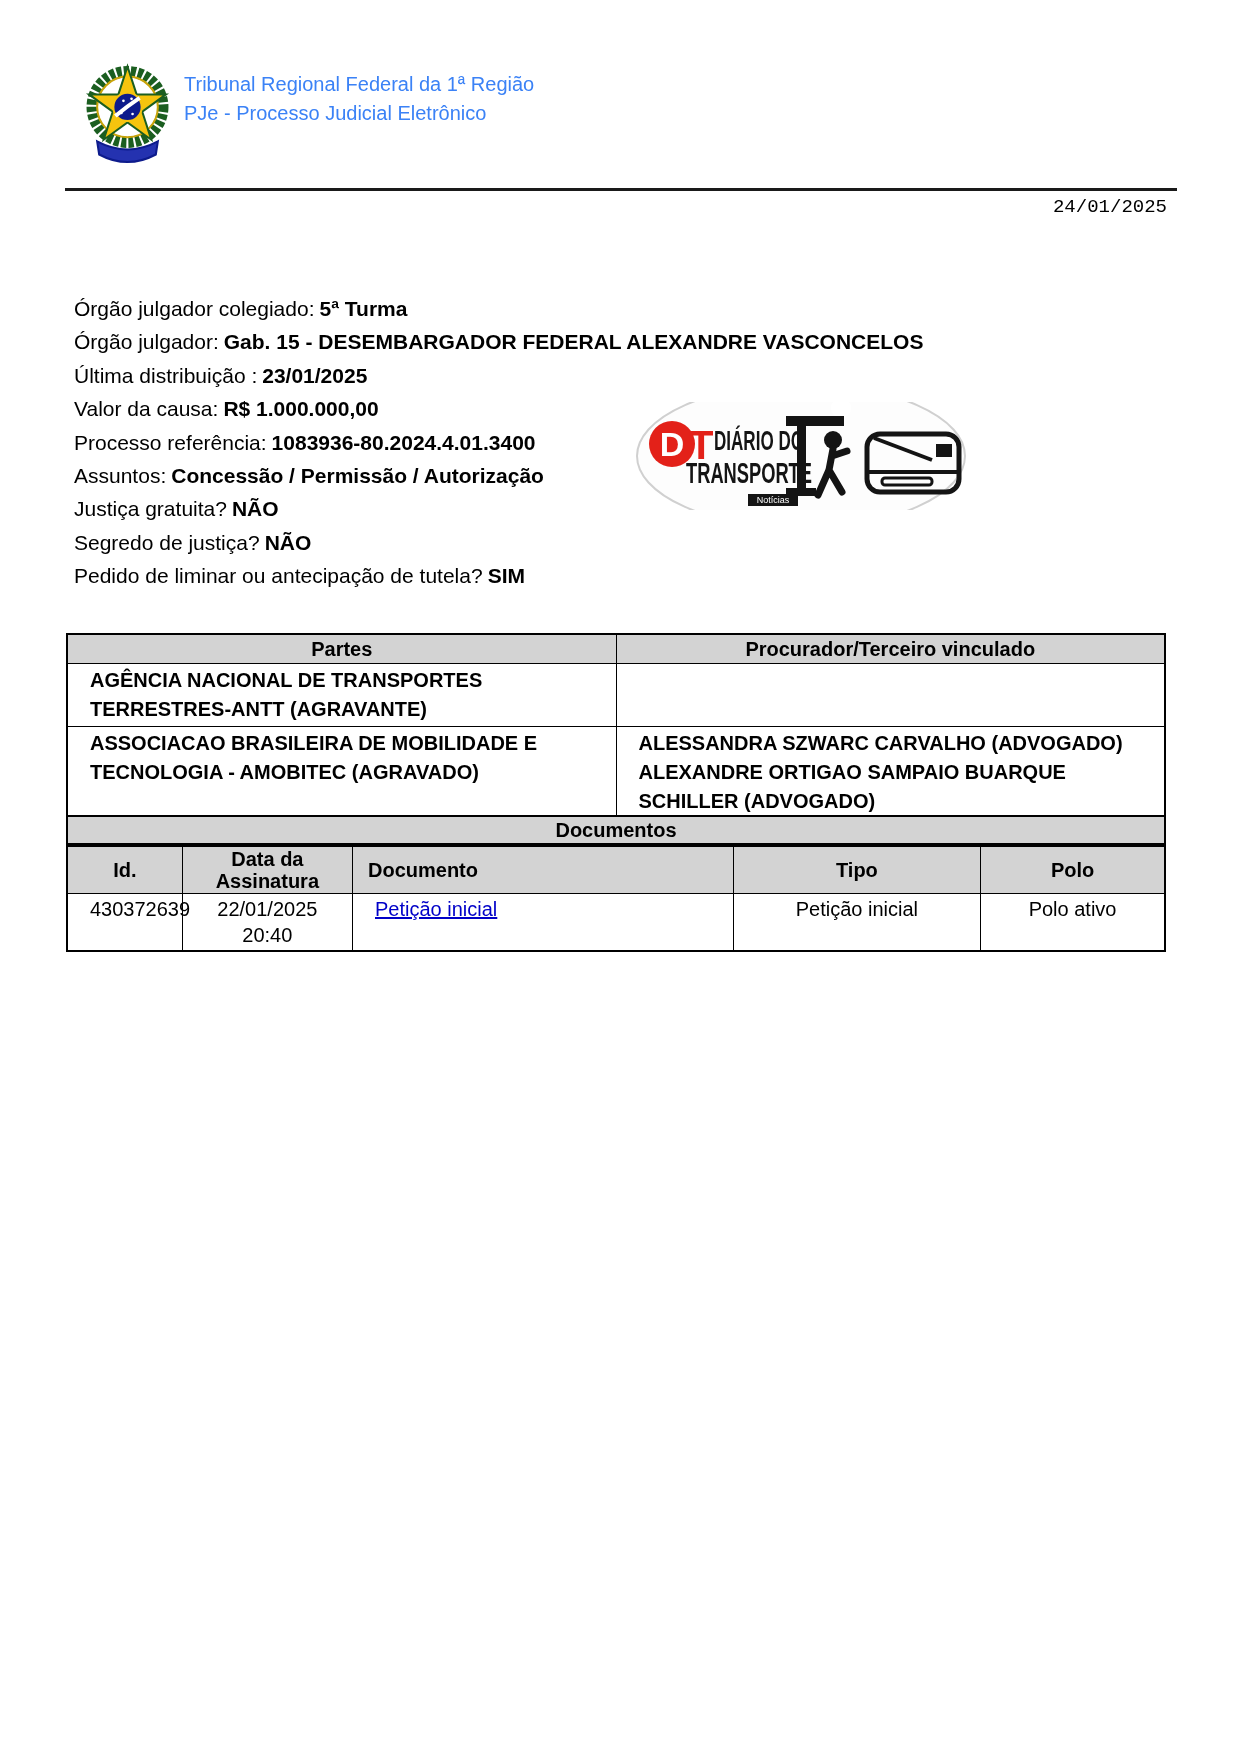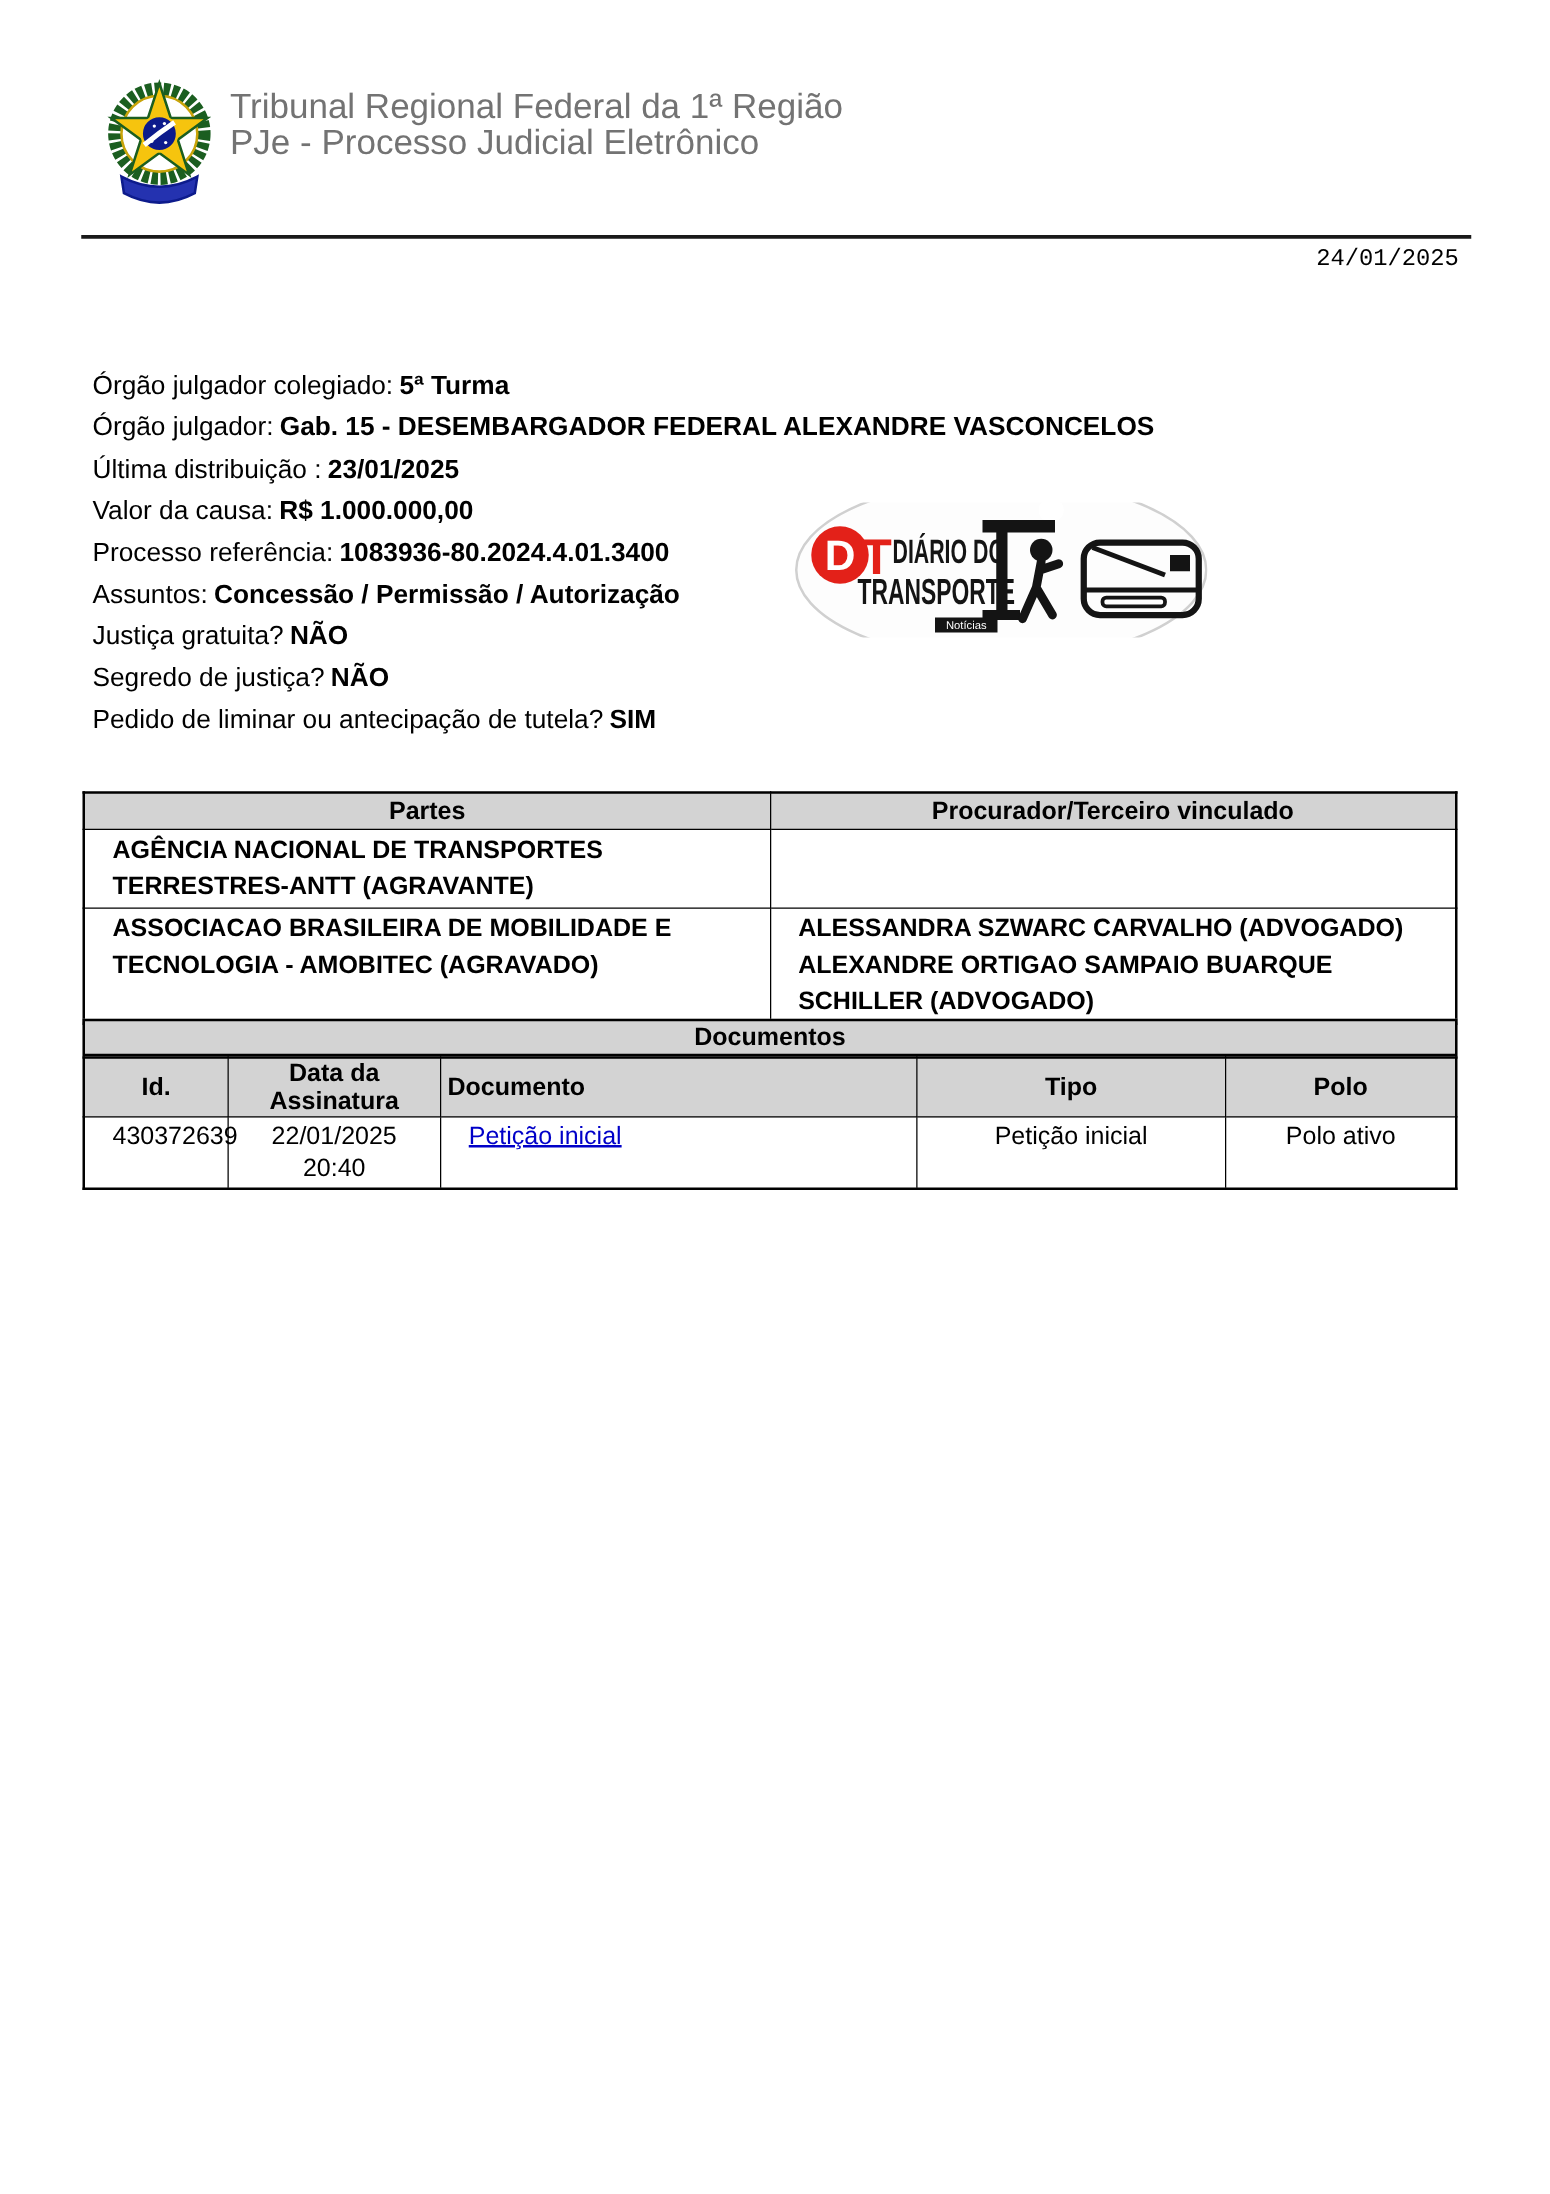--- a/index.html
+++ b/index.html
@@ -5,21 +5,21 @@
   html,body { margin:0; padding:0; background:#ffffff; }
   .page {
     position:relative; width:1240px; height:1755px;
     background:#ffffff; color:#000;
     font-family:"Liberation Sans", sans-serif;
     overflow:hidden;
   }
 
   
   .coa { position:absolute; left:85px; top:56px; width:86px; height:112px; }
-  .header-title { position:absolute; left:184px; top:70px; font-size:28px; line-height:29px; color:#737373; }
+  .header-title { position:absolute; left:184px; top:70px; font-size:20px; line-height:29px; color:#3b82f6; }
 
   .rule { position:absolute; left:65px; top:188px; width:1112px; height:3px; background:#1a1a1a; }
   .doc-date { position:absolute; top:196px; right:73px; font-size:19px;font-family:Liberation Mono, monospace; }
 
   
   .numero { position:absolute; left:73px; top:234px; font-size:26px; }
   .numero .val { font-weight:700; }
 
   
   .details { position:absolute; left:74px; top:292px; width:1095px; font-size:21px; line-height:33.4px; }
@@ -41,21 +41,21 @@
   .partes-tbl td { font-weight:700; }
   .row-parte-1 td { height:56px; }
   .row-parte-2 td { height:84px; }
 
   .docs-caption {
     position:absolute; left:66px; top:815px; width:1096px; height:26px;
     border:2px solid #000; background:#d3d3d3;
     font-weight:700; font-size:20px; text-align:center; line-height:27px;
   }
   .docs-tbl { top:845px; }
-  .docs-tbl th { height:44px; line-height:22px; vertical-align:middle; padding:1px 5px; }
+  .docs-tbl th { height:44px; line-height:22px; vertical-align:middle; padding:1px 15px; }
   .docs-tbl th.left, .docs-tbl td.left { text-align:left; }
   .docs-tbl td { height:28px; text-align:center; line-height:26px; }
   .doc-link { color:#0000c8; text-decoration:underline; cursor:pointer; }
 </style>
 </head>
 <body>
 
 <div class="page">
 
   <svg class="coa" viewBox="0 0 85 110">

